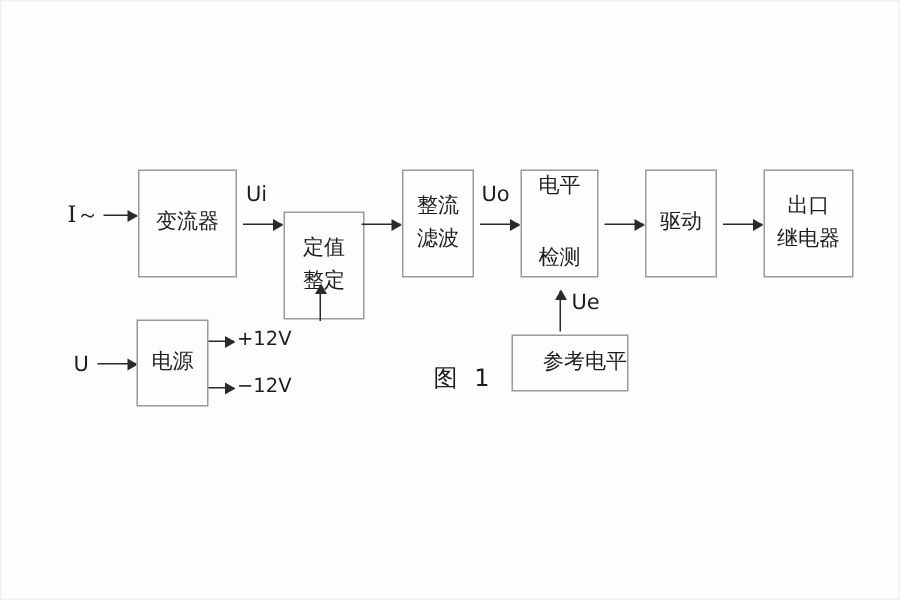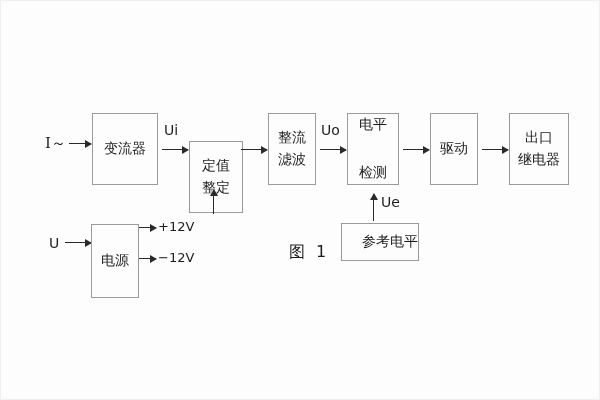--- a/index.html
+++ b/index.html
@@ -128,21 +128,21 @@
   <div class="arrow-h" style="left:481px; top:148px; width:26px;"></div>
 
   <div class="block" style="left:508px; top:112px; width:60px; height:72px;">
     <span class="ln">出口</span>
     <span class="ln">继电器</span>
   </div>
 
   <div class="lbl" style="left:48px; top:235px;">U</div>
   <div class="arrow-h" style="left:64px; top:241px; width:26px;"></div>
 
-  <div class="block" style="left:90px; top:212px; width:48px; height:74px;margin-top:11px;">
+  <div class="block" style="left:90px; top:212px; width:48px; height:58px;">
     <span class="ln">电源</span>
   </div>
 
   <div class="arrow-h" style="left:138px; top:226px; width:17px;"></div>
   <div class="lbl small" style="left:157px; top:219px;">+12V</div>
 
   <div class="arrow-h" style="left:138px; top:257px; width:17px;"></div>
   <div class="lbl small" style="left:157px; top:250px;">−12V</div>
 
 

